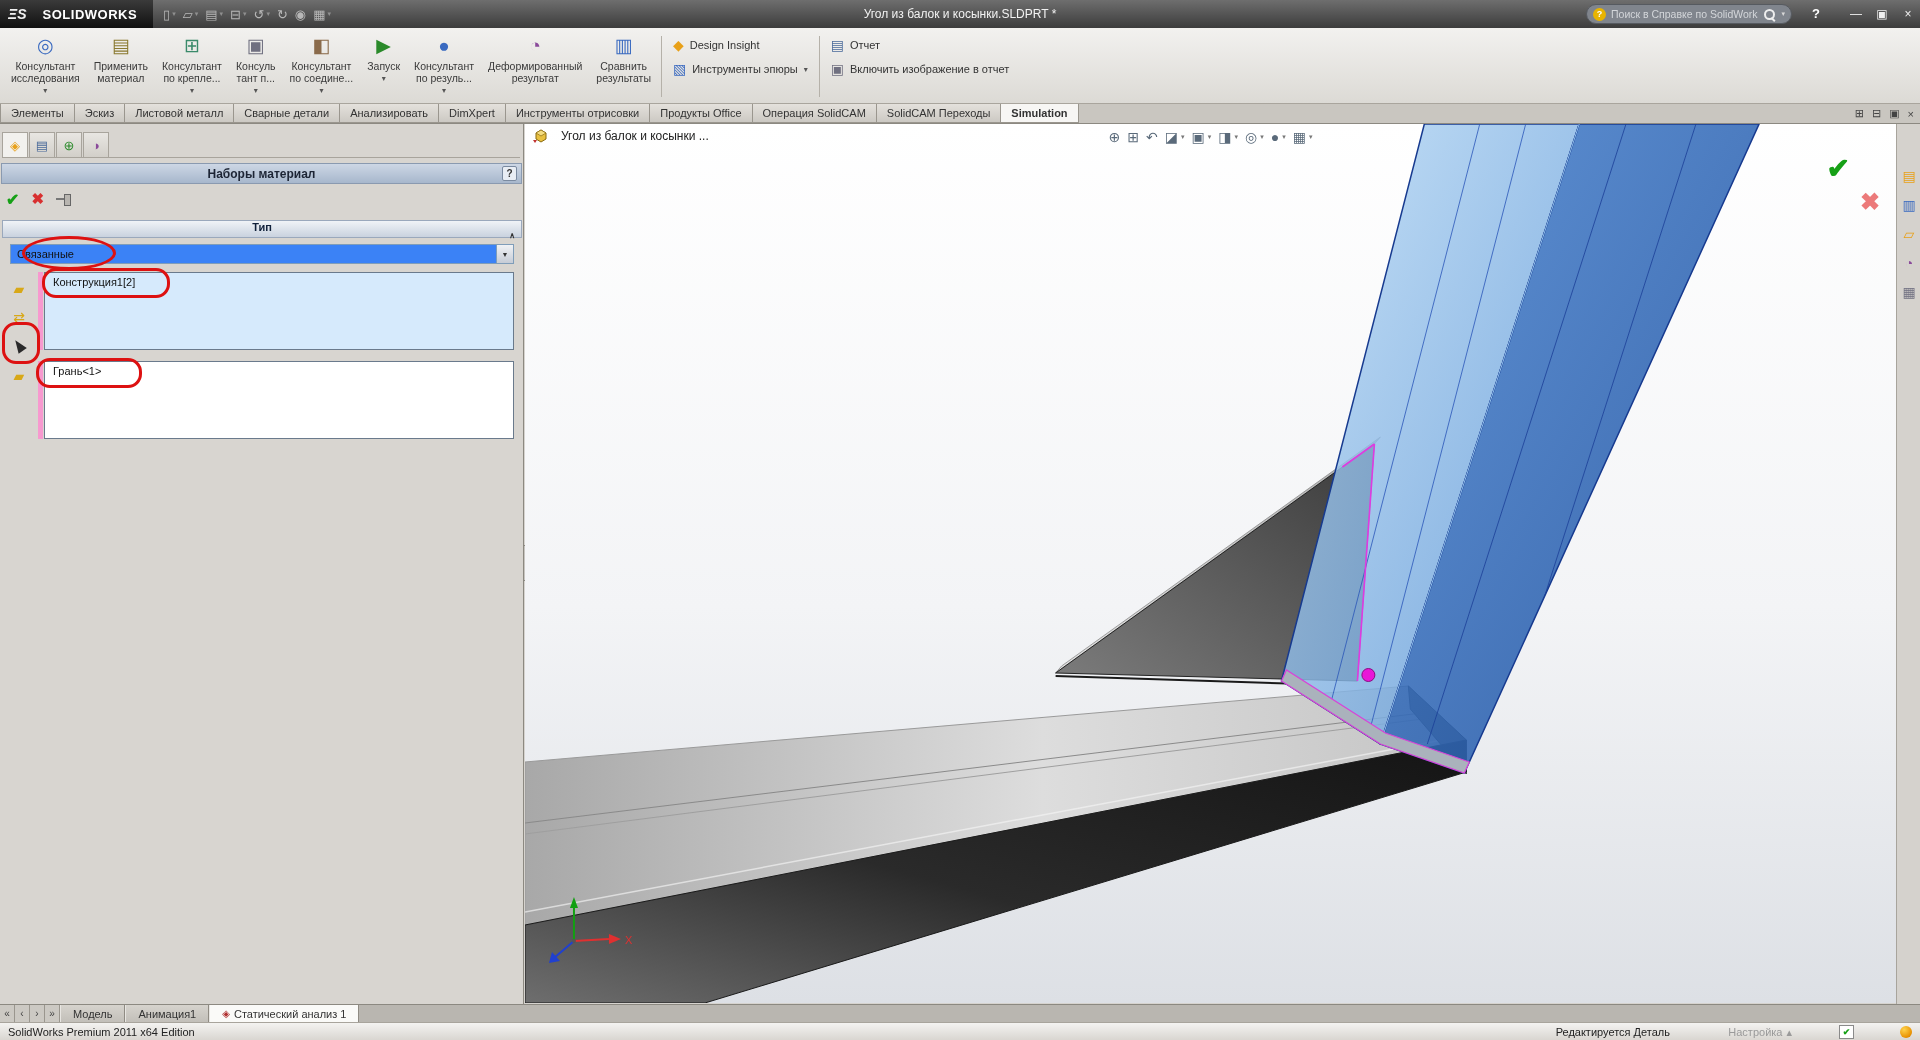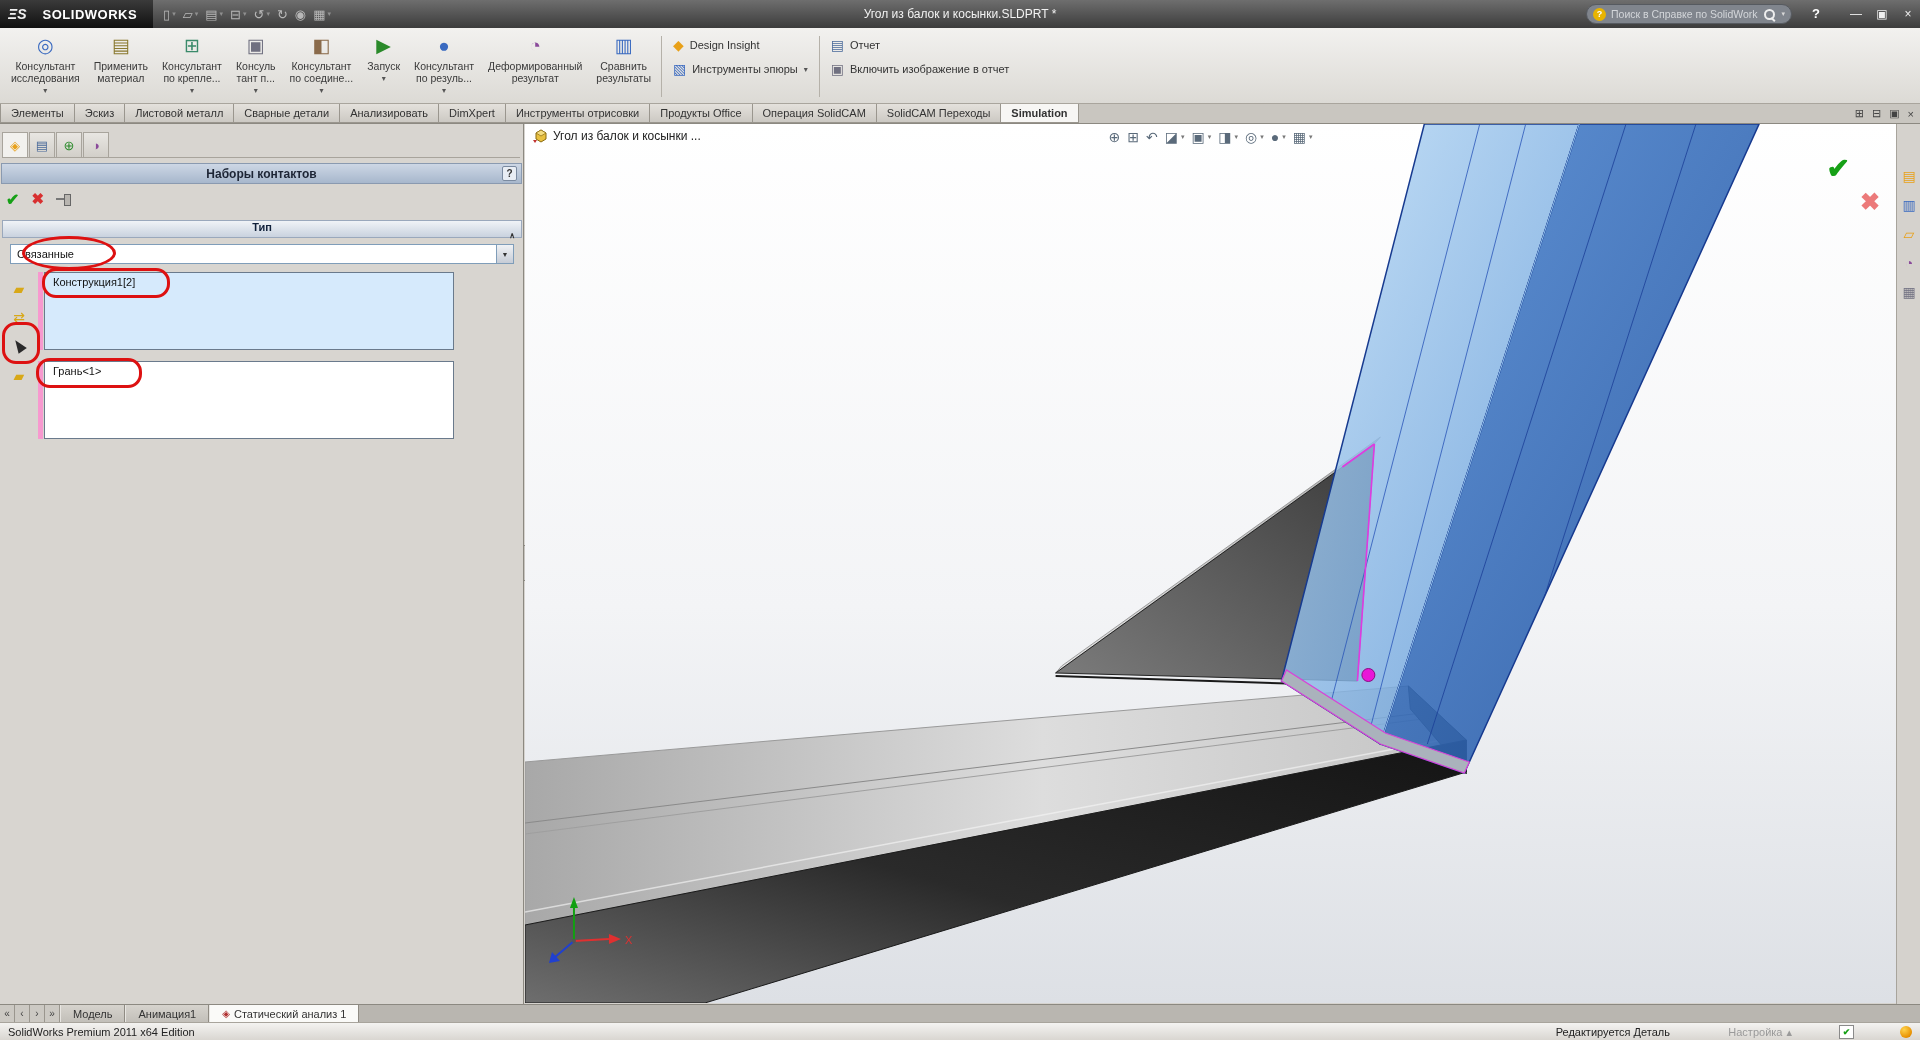--- a/index.html
+++ b/index.html
@@ -73,47 +73,47 @@
   .pmp-actions { position:absolute; left:6px; top:64px; height:22px; display:flex; align-items:center; gap:12px; }
   .ok-glyph { color:#16a016; font-size:16px; font-weight:bold; }
   .cancel-glyph { color:#d83030; font-size:15px; font-weight:bold; }
   .pin { width:16px; height:14px; position:relative; }
   .pin::before { content:""; position:absolute; left:0; top:6px; width:8px; height:2px; background:#777; }
   .pin::after { content:""; position:absolute; left:8px; top:2px; width:5px; height:10px; background:#b8b5b0; border:1px solid #666; }
   .group-bar { position:absolute; left:2px; top:96px; width:520px; height:18px;
     background:linear-gradient(#f0f3f7,#c9d2df); border:1px solid #9aa8bc; display:flex; align-items:center; padding:0 6px;
     font-weight:bold; font-size:11px; color:#10203a;flex-direction:column; }
   .chevrons { margin-left:auto; display:flex; flex-direction:column; line-height:5px; font-size:8px; color:#333; }
-  .combo { position:absolute; left:10px; top:120px; width:504px; height:20px; background:#ffffff; border:1px solid #7f9db9;
+  .combo { position:absolute; left:10px; top:120px; width:504px; height:20px; background:#3b82f6; border:1px solid #7f9db9;
     display:flex; align-items:center; }
   .combo .value { flex:1; padding-left:6px; font-size:11px; color:#111; }
   .combo-btn { width:17px; height:18px; background:linear-gradient(#f0f2f5,#c6ccd6); border-left:1px solid #7f9db9;
     display:flex; align-items:center; justify-content:center; font-size:7px; color:#333; }
   .icon-col-item { position:absolute; left:8px; width:22px; height:18px; display:flex; align-items:center; justify-content:center; font-size:14px; }
   .gold-ic { color:#d8a818; }
   .cursor-icon { width:0; height:0; border-left:5px solid transparent; border-right:5px solid transparent;
     border-bottom:13px solid #2a2a2a; transform:rotate(-35deg); }
   .pink-strip { position:absolute; left:38px; width:5px; background:#f799cf; }
   .strip1 { top:148px; height:78px; } .strip2 { top:237px; height:78px; }
-  .sel-box { position:absolute; left:44px; width:410px; height:78px; border:1px solid #6a7a8c; }
+  .sel-box { position:absolute; left:44px; width:470px; height:78px; border:1px solid #6a7a8c; }
   .box1 { top:148px; background:#d6eafc; }
   .box2 { top:237px; background:#ffffff; }
   .sel-item { position:absolute; left:8px; top:3px; font-size:11px; color:#111; }
   .annot { position:absolute; border:3px solid #dd1111; z-index:20; }
   .a-ellipse { border-radius:50% / 50%; }
   .a-round { border-radius:14px; }
 
   .splitter-handle { position:absolute; left:524px; top:421px; width:9px; height:36px; background:#c8c5c0;
     border:1px solid #8c8981; border-left:none; display:flex; align-items:center; justify-content:center; font-size:8px; color:#555; }
 
   
   .graphics { position:absolute; left:525px; top:0; width:1371px; height:879px; overflow:hidden;
     background:linear-gradient(#ffffff 0%, #f3f4f6 55%, #dde0e5 100%); }
   .scene { position:absolute; left:0; top:0; width:100%; height:100%; }
-  .doc-label { position:absolute; left:8px; top:5px; display:flex; align-items:center; gap:5px; font-size:12px; color:#222; z-index:5;justify-content:flex-end; }
+  .doc-label { position:absolute; left:8px; top:5px; display:flex; align-items:center; gap:13px; font-size:12px; color:#222; z-index:5;justify-content:flex-end; }
   .view-toolbar { position:absolute; left:50%; transform:translateX(-50%); top:5px; display:flex; align-items:center; gap:7px; z-index:5; }
   .vt-icon { font-size:14px; color:#5a6a7a; }
   .vt-arr { font-size:7px; color:#777; margin-left:-4px; }
   .cc-ok { position:absolute; right:46px; top:28px; font-size:28px; font-weight:bold; color:#16a016; z-index:5; }
   .cc-cancel { position:absolute; right:16px; top:64px; font-size:24px; font-weight:bold; color:#ec7a7a; z-index:5; }
 
   
   .right-strip { position:absolute; left:1896px; top:0; width:24px; height:880px; background:#d5d2cd; border-left:1px solid #a8a49c; }
   .rs-icon { width:22px; height:24px; display:flex; align-items:center; justify-content:center; font-size:14px; margin:5px 0 0 1px; }
 
@@ -302,21 +302,21 @@
         </div>
       <div class="pmp-tab">
           <span class="c-green">⊕</span>
         </div>
       <div class="pmp-tab">
           <span class="c-purple">◑</span>
         </div>
     </div>
 
     <div class="pmp-header">
-      <span>Наборы контактов</span>
+      <span>Наборы материал</span>
       <span class="pmp-help">?</span>
     </div>
 
     <div class="pmp-actions">
       <span class="ok-glyph">✔</span>
       <span class="cancel-glyph">✖</span>
       <span class="pin"></span>
     </div>
 
     <div class="group-bar">

